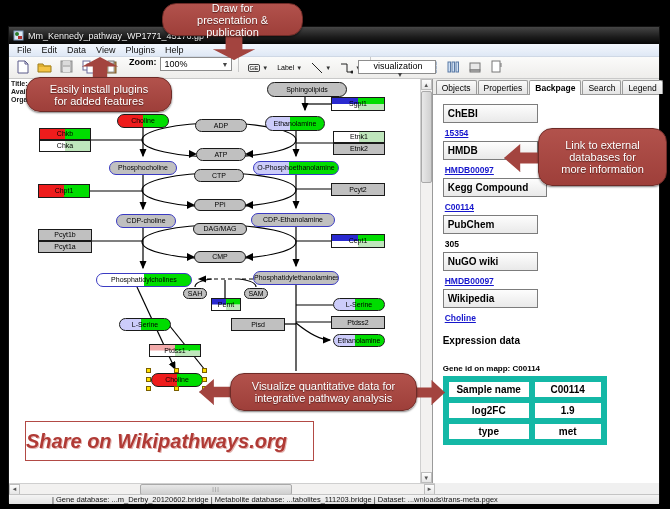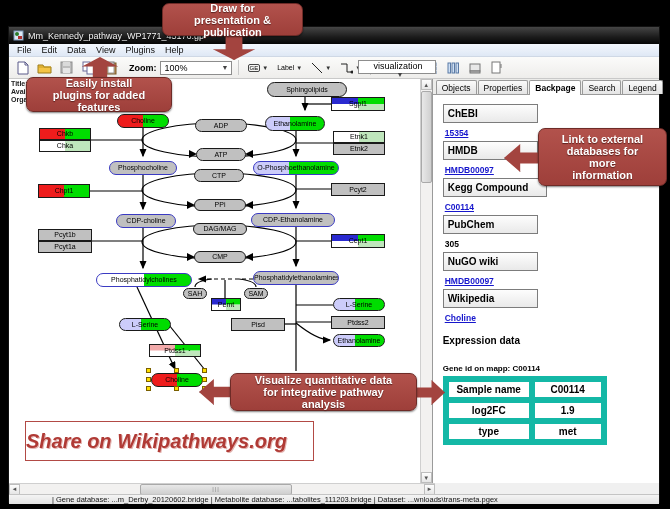--- a/index.html
+++ b/index.html
@@ -6,21 +6,21 @@
   body{font-family:"Liberation Sans",sans-serif;}
   .frame{position:relative;width:670px;height:509px;background:#000;overflow:hidden;}
   .window{position:absolute;left:8px;top:26px;width:652px;height:477px;background:#f0f0f0;border:1px solid #111;box-sizing:border-box;}
   
   .titlebar{position:absolute;left:0;top:0;width:100%;height:17px;background:linear-gradient(#454545,#1b1b1b 60%,#060606);display:flex;align-items:center;gap:4px;padding-left:4px;box-sizing:border-box;}
   .titlebar .title{color:#f2f2f2;font-size:9px;text-shadow:0 1px 1px #000;white-space:nowrap;}
   
   .menubar{position:absolute;left:0;top:17px;width:100%;height:13px;background:linear-gradient(#f3f7fd,#dfe8f5);border-bottom:1px solid #cfd8e5;display:flex;align-items:center;gap:0;box-sizing:border-box;padding-left:3px;}
   .menubar .mi{font-size:9px;color:#111;padding:0 5px;cursor:default;}
   
-  .toolbar{position:absolute;left:0;top:30px;width:100%;height:22px;background:linear-gradient(#fbfbfa,#eeedeb);border-bottom:1px solid #c9c9c9;display:flex;align-items:center;gap:3px;padding-left:4px;box-sizing:border-box;}
+  .toolbar{position:absolute;left:0;top:30px;width:100%;height:22px;background:linear-gradient(#fbfbfa,#eeedeb);border-bottom:1px solid #c9c9c9;display:flex;gap:3px;padding-left:4px;box-sizing:border-box;}
   .tbtn{width:17px;height:17px;display:flex;align-items:center;justify-content:center;border:1px solid transparent;border-radius:2px;}
   .tsep{width:1px;height:15px;background:#c9c9c9;margin:0 3px;}
   .zoomlbl{font-size:9px;font-weight:bold;margin-left:6px;}
   .combo{background:#fff;border:1px solid #8d8d8d;font-size:9px;height:14px;display:inline-flex;align-items:center;justify-content:space-between;padding:0 2px 0 4px;box-sizing:border-box;}
   .combo .caret{font-size:7px;color:#444;margin-left:4px;}
   .dropbtn{display:inline-flex;align-items:center;font-size:8px;gap:2px;padding:1px 2px;border:1px solid transparent;}
   .dropbtn .caret{font-size:6px;color:#333;}
   .viscombo{position:absolute;left:349px;top:3px;width:78px;flex-direction:column;}
   
   .content{position:absolute;left:0;top:52px;width:100%;height:404px;display:flex;}
@@ -54,21 +54,21 @@
   table.expr td{border:6px solid #14b8a6;background:#fff;font-size:10px;font-weight:bold;text-align:center;padding:2px 4px;margin-left:12px;}
   table.expr td.k{width:72px;}
   table.expr td.v{width:58px;}
   
   .node{position:absolute;box-sizing:border-box;font-size:7px;color:#000;text-align:center;overflow:hidden;white-space:nowrap;z-index:2;}
   .node.pill{border-radius:8px;}
   .node.bblack{border:1px solid #1a1a1a;}
   .node.bblue{border:1px solid #3a3ac2;}
   .handle{position:absolute;width:5px;height:5px;background:#ffdf00;border:1px solid #7a6000;box-sizing:border-box;z-index:4;}
   
-  .callout{position:absolute;z-index:50;background:linear-gradient(#b2524c,#9e3f3a);border:1px solid #6e2b27;border-radius:7px;color:#fff;font-weight:bold;font-size:11px;text-align:center;display:flex;align-items:center;justify-content:center;padding:2px 20px;box-sizing:border-box;text-shadow:0 1px 1px #5a201d;box-shadow:0 1px 2px rgba(0,0,0,.5);}
+  .callout{position:absolute;z-index:50;background:linear-gradient(#b2524c,#9e3f3a);border:1px solid #6e2b27;border-radius:14px;color:#fff;font-weight:normal;font-size:11px;text-align:center;display:flex;align-items:center;justify-content:center;padding:2px 20px;box-sizing:border-box;text-shadow:0 1px 1px #5a201d;box-shadow:0 1px 2px rgba(0,0,0,.5);}
   .cararrow{position:absolute;z-index:49;background:#a3443f;box-shadow:0 1px 1px rgba(0,0,0,.4);}
   .arr-down{clip-path:polygon(50% 100%,0 55%,30% 55%,30% 0,70% 0,70% 55%,100% 55%);}
   .arr-up{clip-path:polygon(50% 0,0 45%,30% 45%,30% 100%,70% 100%,70% 45%,100% 45%);}
   .arr-left{clip-path:polygon(0 50%,45% 0,45% 30%,100% 30%,100% 70%,45% 70%,45% 100%);}
   .arr-right{clip-path:polygon(100% 50%,55% 0,55% 30%,0 30%,0 70%,55% 70%,55% 100%);}
   .sharebox{position:absolute;left:25px;top:421px;width:287px;height:38px;background:#fff;border:1px solid #b24a45;z-index:40;display:flex;align-items:center;justify-content:flex-start;}
   .sharetext{font-size:20px;font-weight:bold;font-style:italic;color:#b03a35;text-shadow:1px 1px 0 #e4b5b2;white-space:nowrap;}
   svg.edges{position:absolute;left:0;top:0;z-index:1;}
 </style>
 </head>

